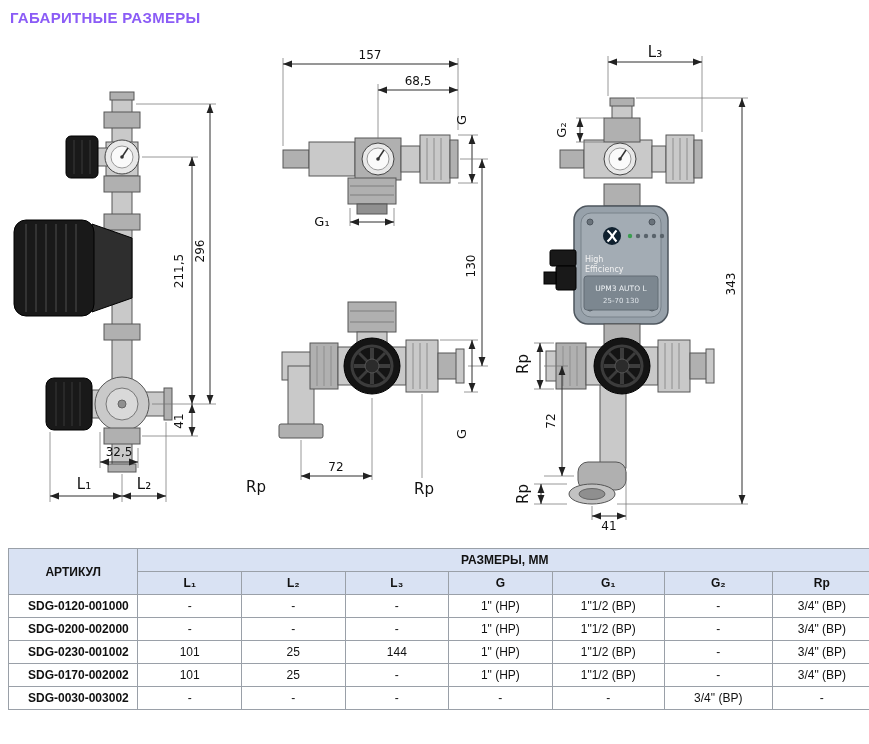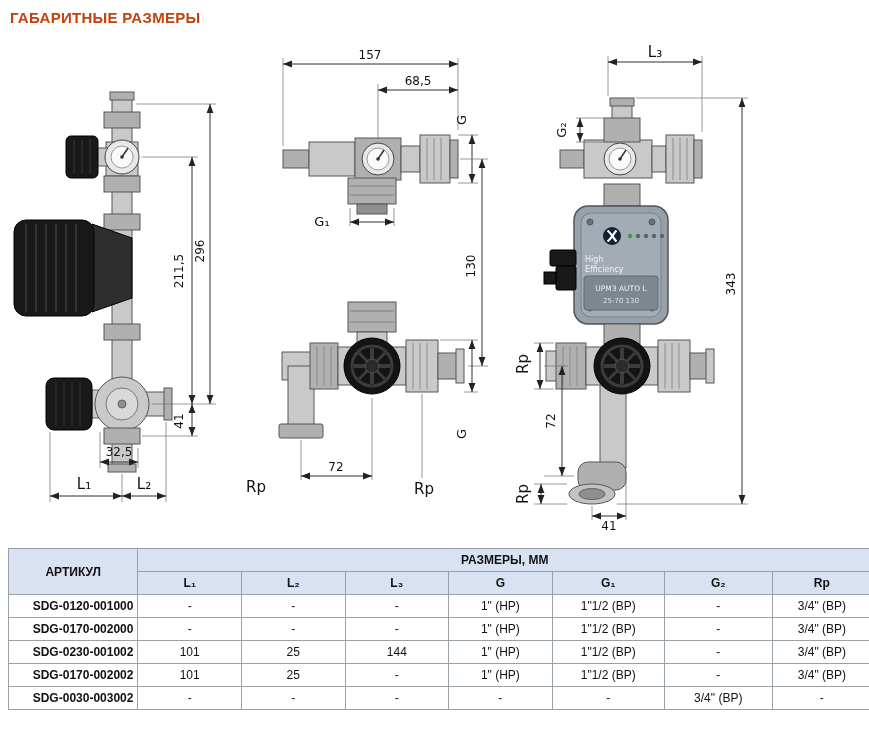--- a/index.html
+++ b/index.html
@@ -1,40 +1,40 @@
 <!DOCTYPE html>
 <html><head>
 <meta charset="utf-8">
 <style>
   * { box-sizing: border-box; margin: 0; padding: 0; }
   html,body { width: 869px; height: 744px; background: #ffffff;
     font-family: "Liberation Sans", "DejaVu Sans", sans-serif; color:#111; }
   h1.page-title { font-size: 15px; font-weight: bold; letter-spacing: .3px;
-    padding: 9px 0 0 10px; color:#c2410c; }
+    padding: 9px 0 0 10px; color:#8b5cf6; }
   .drawing-wrap { width: 869px; height: 520px; }
   svg text { font-family: "DejaVu Sans", sans-serif; }
   .metal   { fill:#c9c9c9; stroke:#565656; stroke-width:1; }
   .metal-d { fill:#b0b0b0; stroke:#565656; stroke-width:1; }
   .dark    { fill:#191919; stroke:#000; stroke-width:1; }
   .rid     { stroke:#8e8e8e; stroke-width:1; }
   .band    { stroke:#7f7f7f; stroke-width:1; }
   .ext     { stroke:#777; stroke-width:.75; }
   .dimln   { stroke:#2e2e2e; stroke-width:1; fill:none; }
   .dt { font-size:12px; fill:#111; }
   .dm { font-size:13px; fill:#111; }
   .dl { font-size:15px; fill:#111; }
   .pt { font-size:8px;  fill:#f2f2f2; }
   .pm { font-size:7.5px; fill:#eef2f5; }
   .ps { font-size:7px;  fill:#dde3e8; }
   table.dims { width: 864px; margin: 2px 8px 0 8px; border-collapse: collapse;
     table-layout: fixed; font-size: 12px; }
   .dims th, .dims td { border: 1px solid #9aa0a8; text-align: center;
     padding: 3px 4px; height: 23px; }
   .dims thead th { background: #d9e2f3; font-weight: bold; }
-  .dims td.art { font-weight: bold; text-align: right; padding-left: 19px; }
+  .dims td.art { font-weight: bold; text-align: left; padding-left: 19px; }
 </style>
 </head>
 <body>
 
 <h1 class="page-title">ГАБАРИТНЫЕ РАЗМЕРЫ</h1>
 
 <div class="drawing-wrap">
 <svg width="869" height="520" viewBox="0 0 869 520">
   <defs>
     <marker id="arr" viewBox="0 0 10 10" markerWidth="9" markerHeight="9" refX="10" refY="5" orient="auto-start-reverse" markerUnits="userSpaceOnUse">
@@ -326,21 +326,21 @@
       <td class="art">SDG-0120-001000</td>
       <td>-</td>
       <td>-</td>
       <td>-</td>
       <td>1" (НР)</td>
       <td>1"1/2 (ВР)</td>
       <td>-</td>
       <td>3/4" (ВР)</td>
     </tr>
     <tr>
-      <td class="art">SDG-0170-002000</td>
+      <td class="art">SDG-0200-002000</td>
       <td>-</td>
       <td>-</td>
       <td>-</td>
       <td>1" (НР)</td>
       <td>1"1/2 (ВР)</td>
       <td>-</td>
       <td>3/4" (ВР)</td>
     </tr>
     <tr>
       <td class="art">SDG-0230-001002</td>

